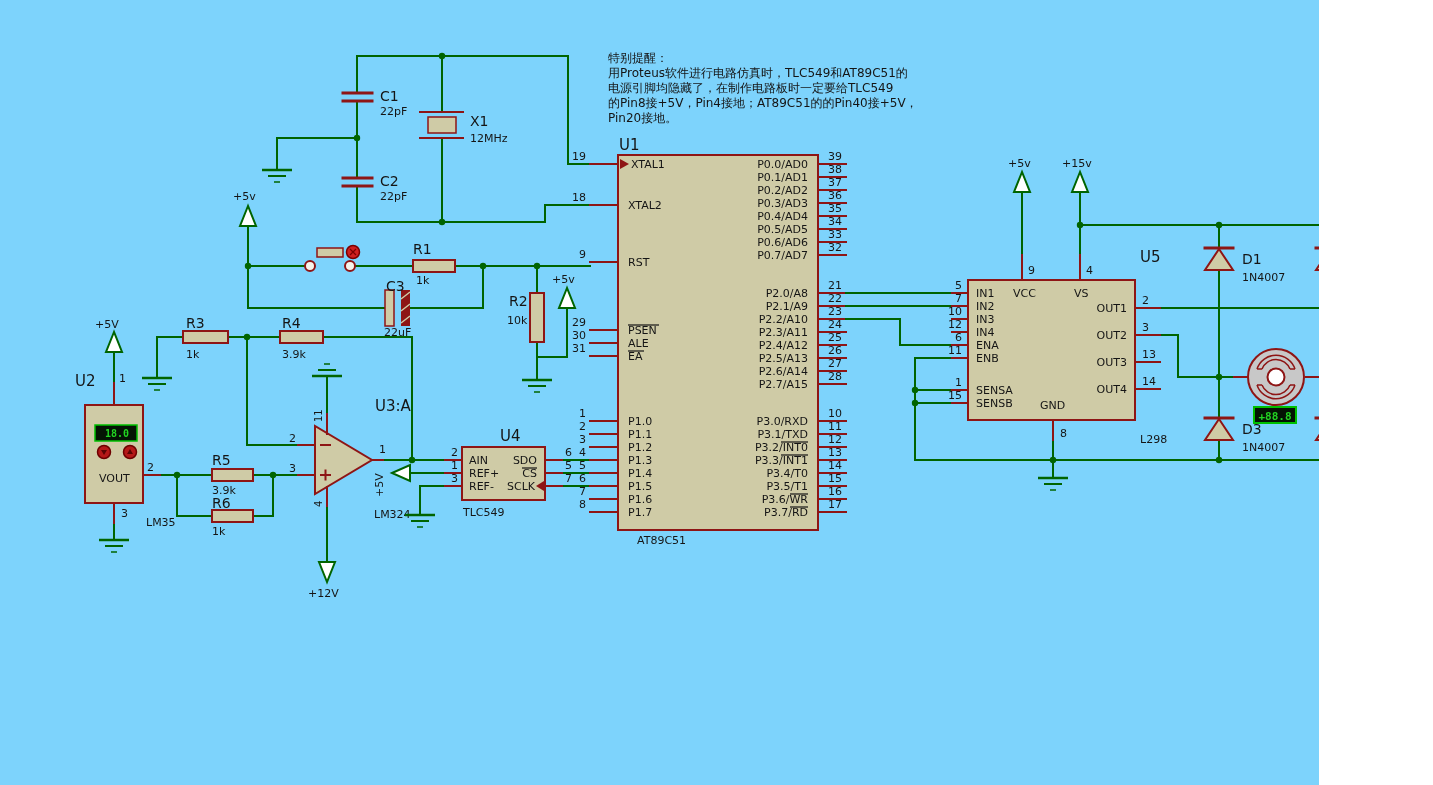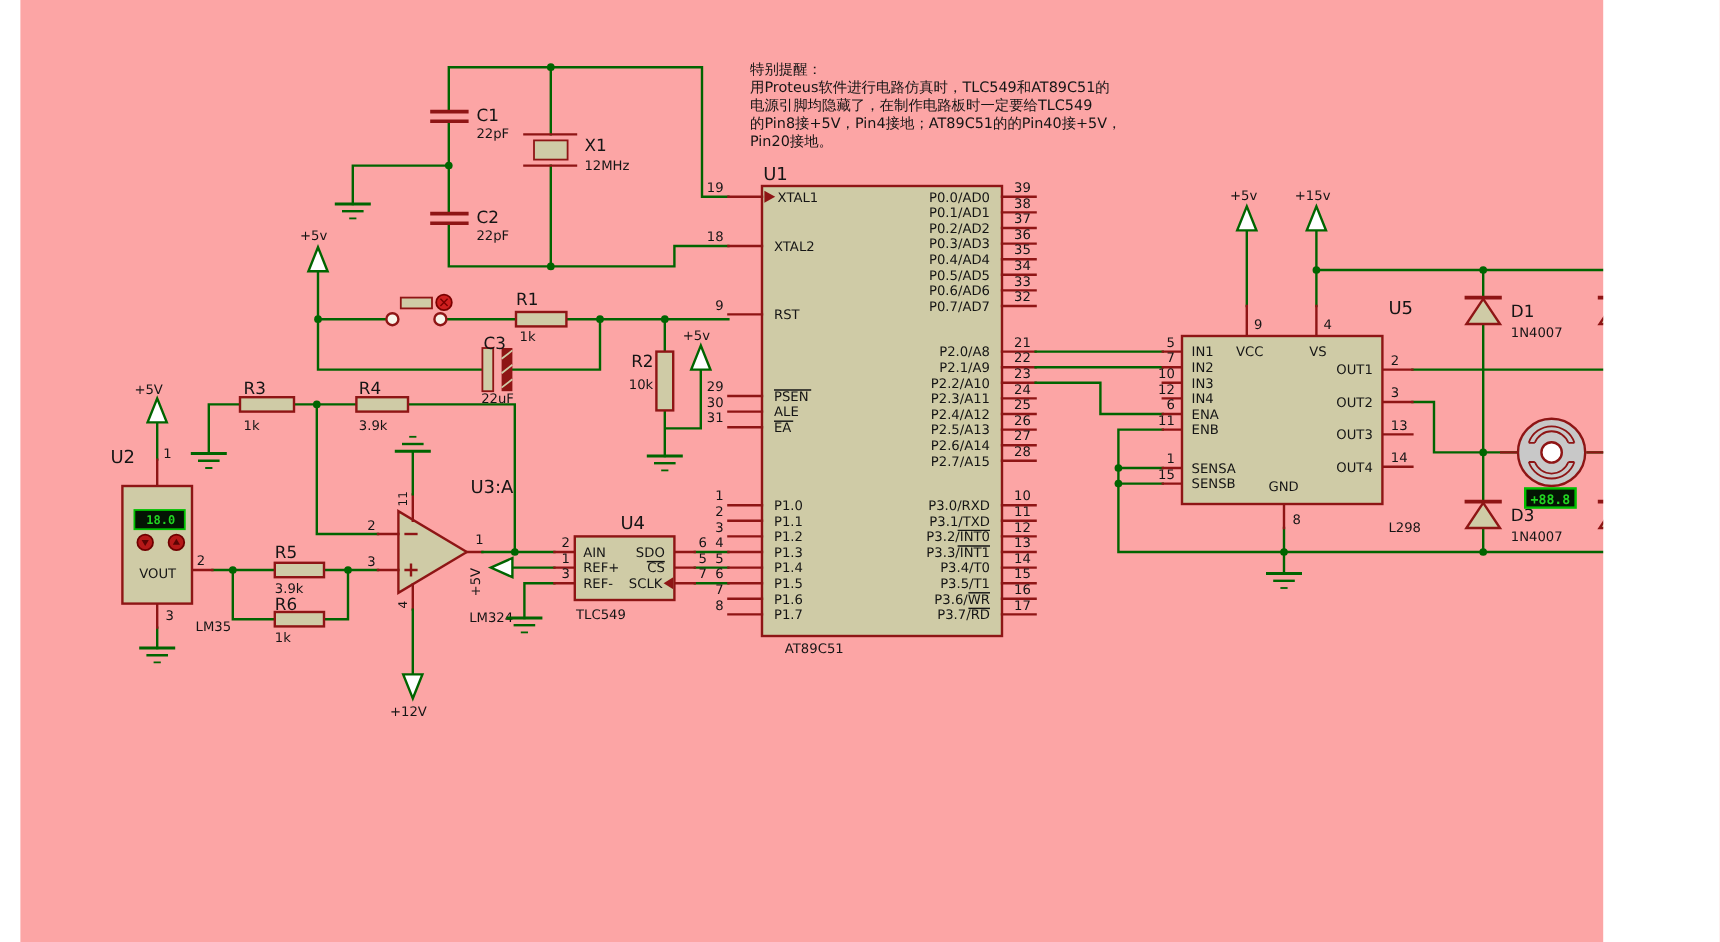--- a/index.html
+++ b/index.html
@@ -1,16 +1,16 @@
 <!DOCTYPE html>
 <html><head>
 <meta charset="utf-8">
 <style>
   html,body{margin:0;padding:0;background:#ffffff;}
-  #stage{position:relative;width:1319px;height:785px;background:#fca5a5;overflow:hidden;margin-left:17px;}
+  #stage{position:relative;width:1319px;height:785px;background:#7dd3fc;overflow:hidden;}
   svg{display:block;}
   text{font-family:"DejaVu Sans","Liberation Sans",sans-serif;fill:#151515;}
   .t10{font-size:10px}.t11{font-size:11px}.t12{font-size:12px}.t14{font-size:14px}.t15{font-size:15px}
   .ae{text-anchor:end}.ac{text-anchor:middle}
   .w{stroke:#006400;stroke-width:2;fill:none;stroke-linecap:square}
   .p{stroke:#8e1515;stroke-width:2;fill:none;stroke-linecap:square}
   .p3{stroke:#8e1515;stroke-width:3;fill:none;stroke-linecap:square}
   .cb{fill:#cfcba6;stroke:#8e1515;stroke-width:2}
   .cb1{fill:#cfcba6;stroke:#8e1515;stroke-width:1.5}
   .dg{fill:#006400;stroke:none}

